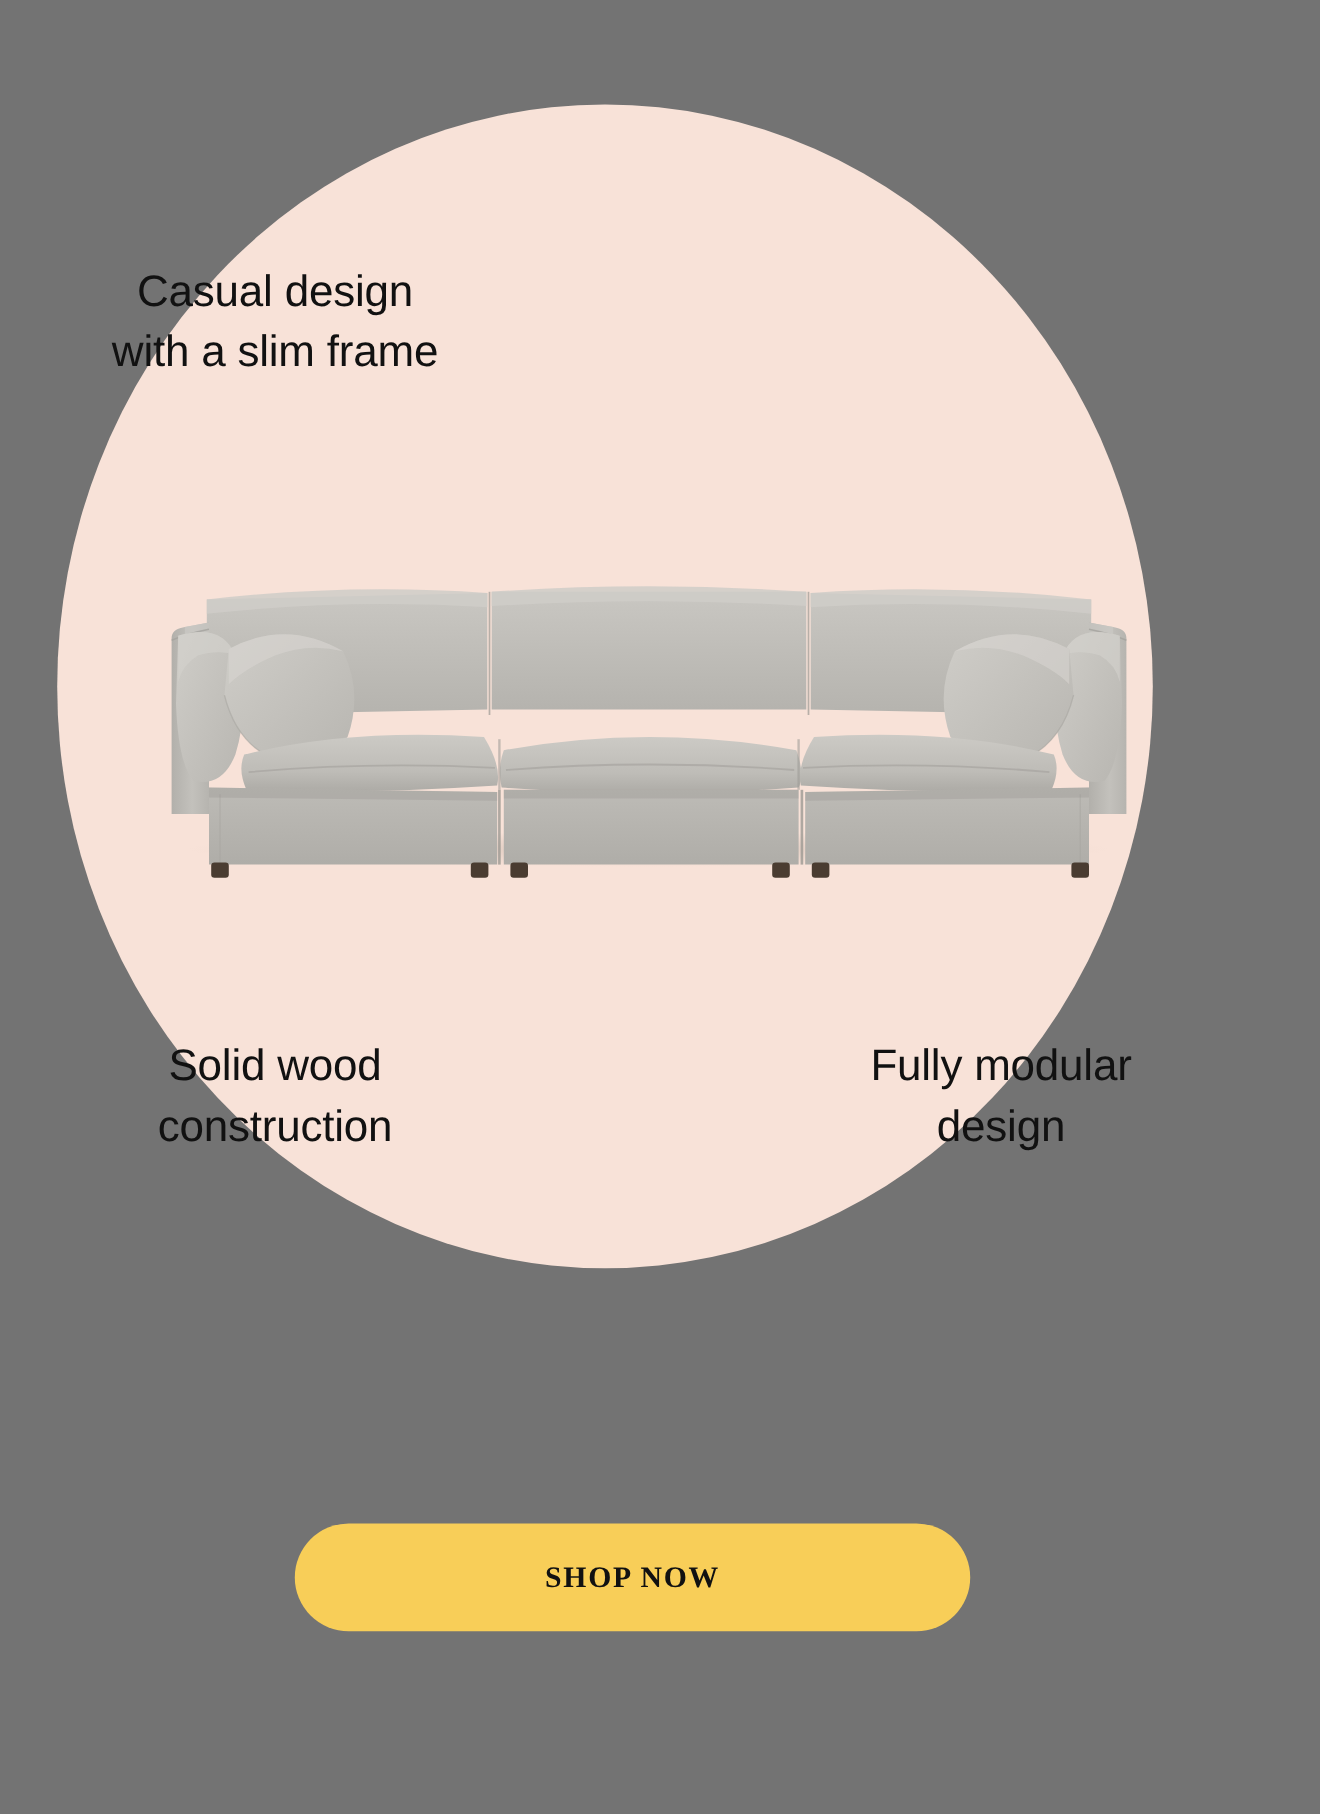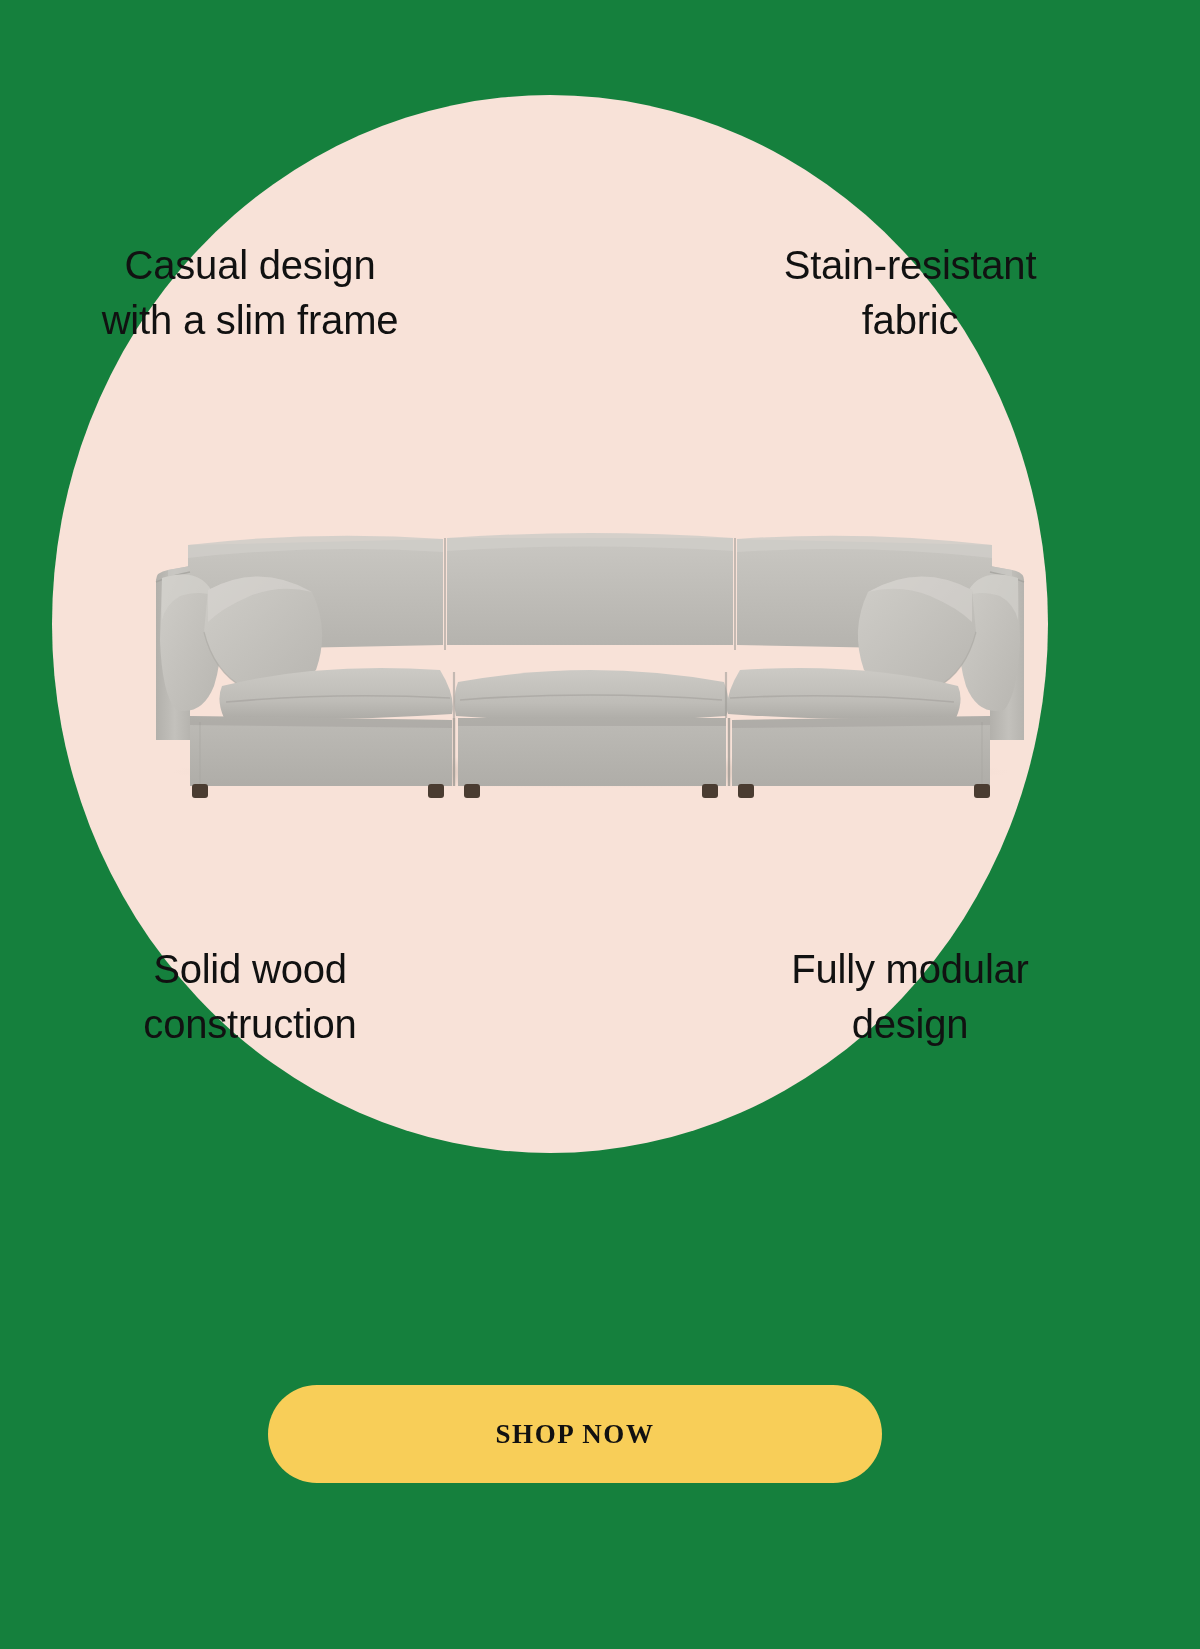--- a/index.html
+++ b/index.html
@@ -15,21 +15,21 @@
     font-family: "Liberation Sans", sans-serif;
     background: #F2EFEB;
     position: relative;
   }
 
   .promo-stage {
     position: absolute;
     inset: 0;
     width: 1200px;
     height: 1649px;
-    background: #15803d;
+    background: #737373;
     padding-left: 12px;
   }
 
   
   .pink-blob {
     position: absolute;
     left: 52px;
     top: 95px;
     width: 996px;
     height: 1058px;
@@ -88,22 +88,20 @@
 </head>
 <body>
 
 <div class="promo-stage">
 
   <div class="pink-blob"></div>
 
   <div class="feature-label feature-tl">Casual design
 with a slim frame</div>
 
-  <div class="feature-label feature-tr">Stain-resistant
-fabric</div>
 
   <div class="feature-label feature-br">Fully modular
 design</div>
 
   <div class="feature-label feature-bl">Solid wood
 construction</div>
 
   <div class="sofa-wrap">
     <svg class="sofa-svg" viewBox="0 0 900 300" xmlns="http://www.w3.org/2000/svg">
       <defs>

